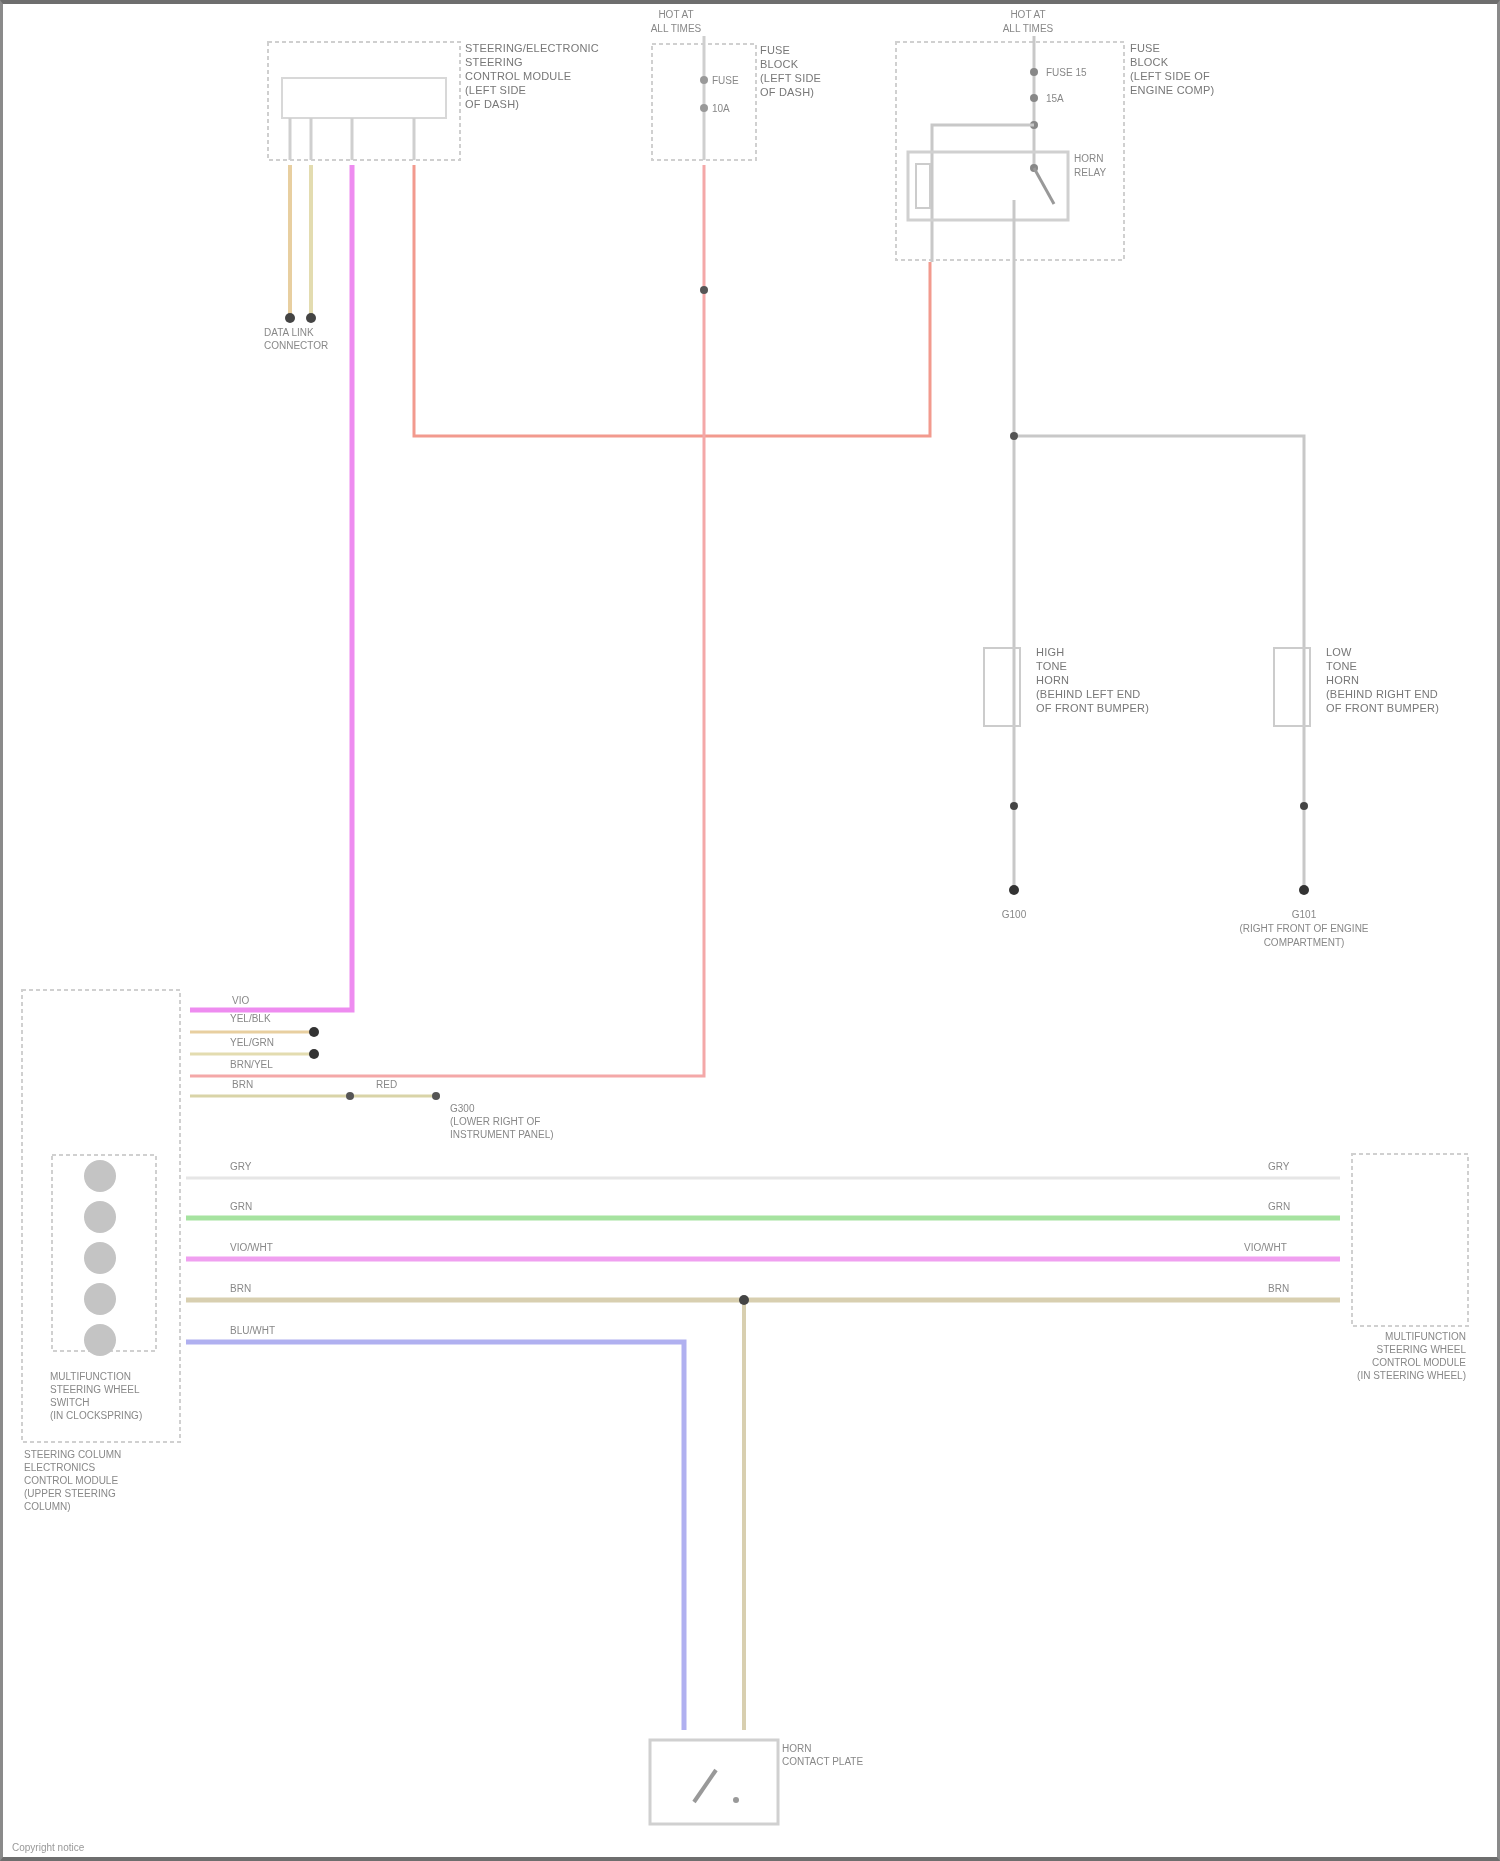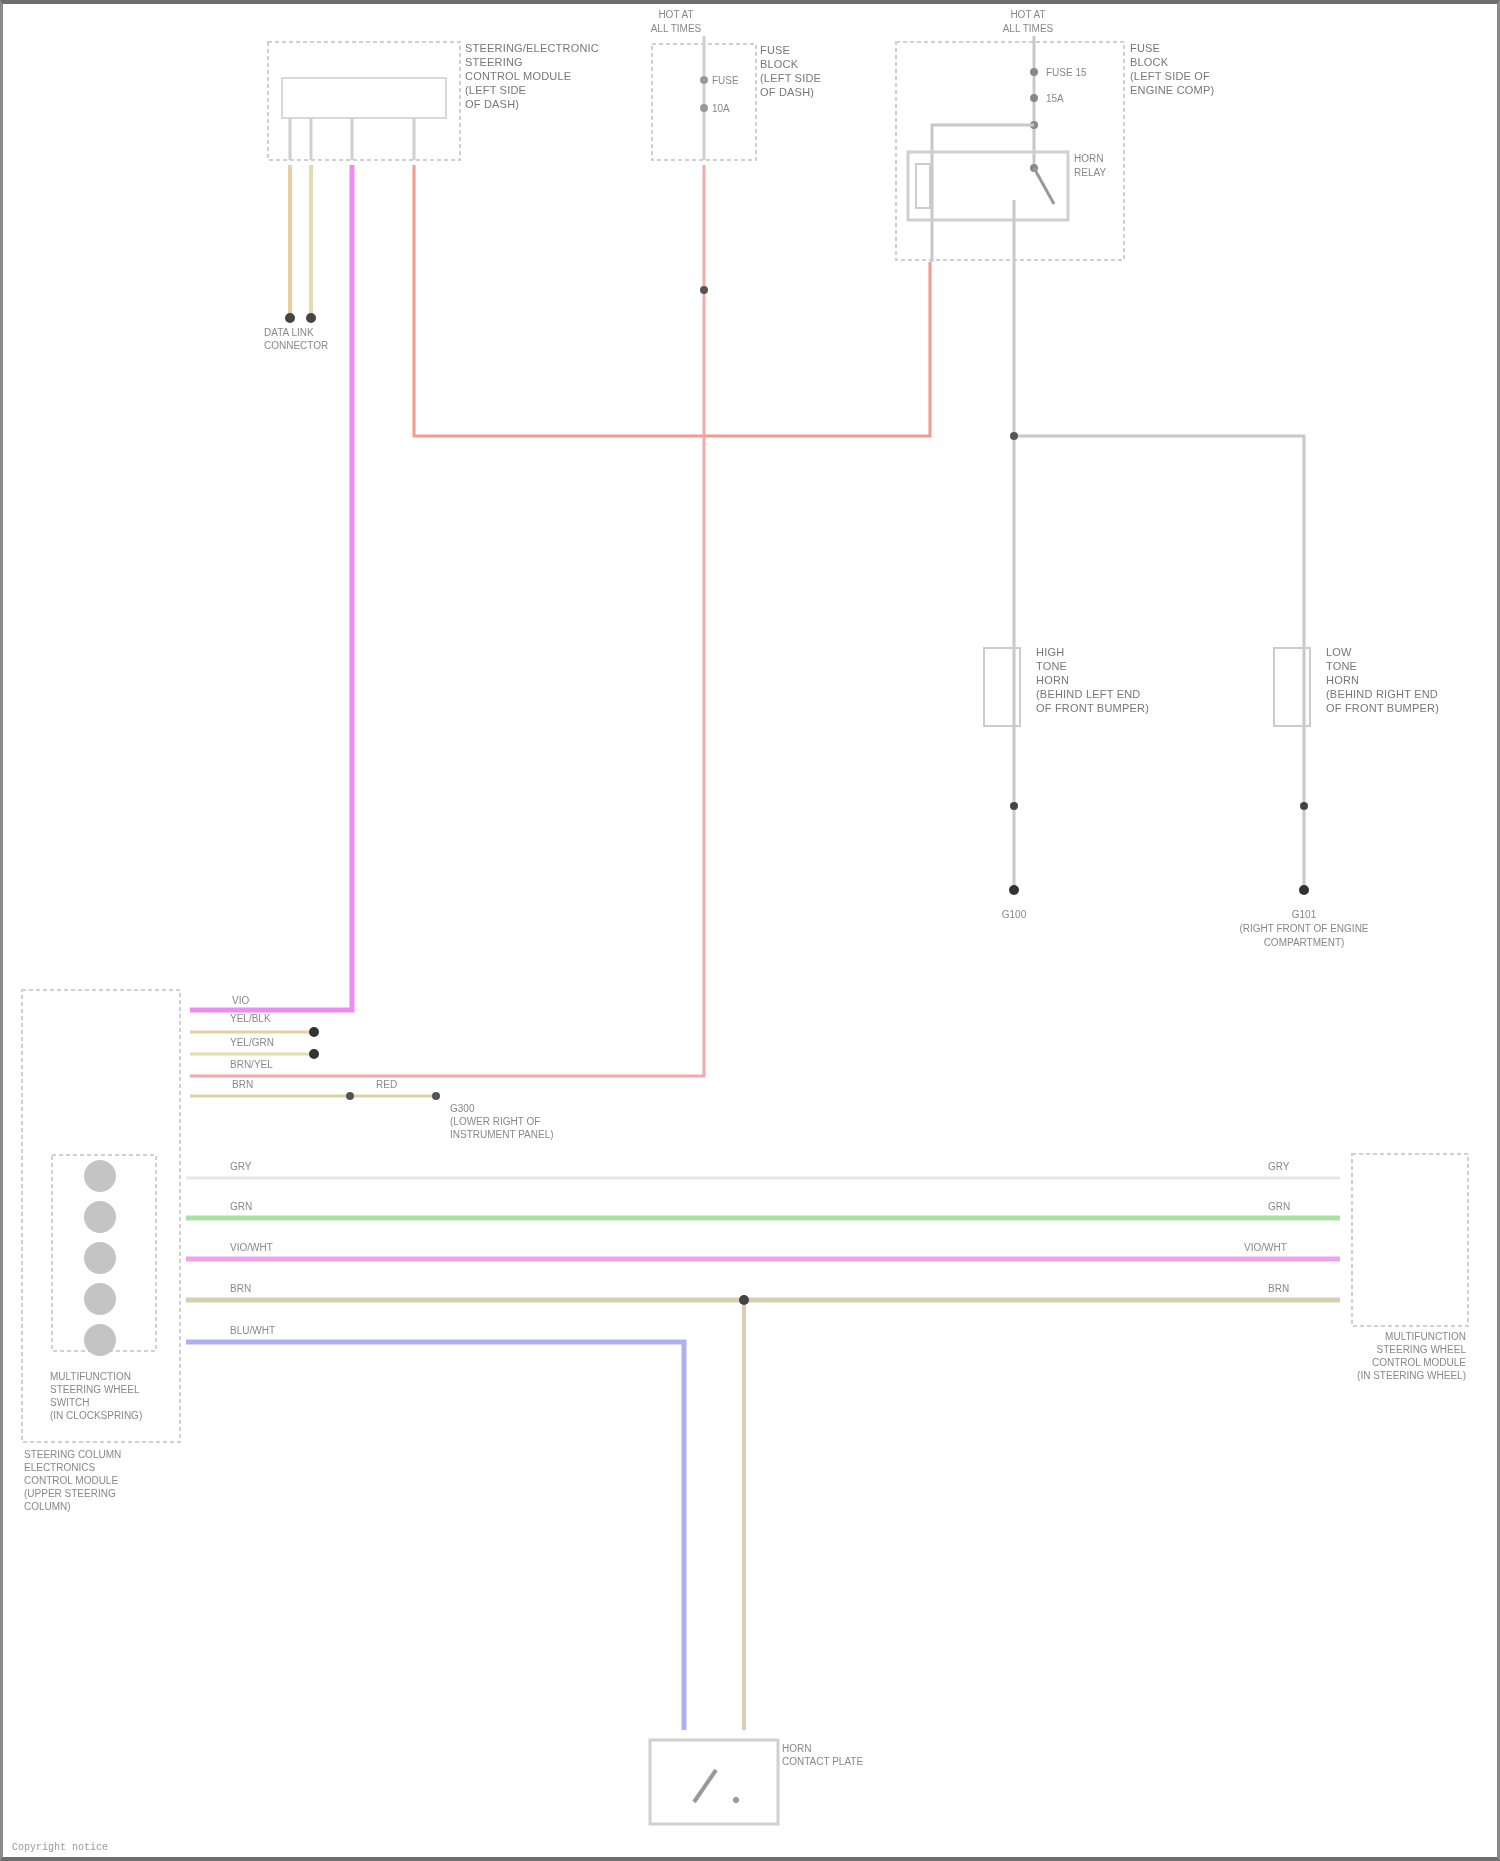--- a/index.html
+++ b/index.html
@@ -1,21 +1,21 @@
 <!DOCTYPE html>
 <html><head>
 <meta charset="utf-8">
 <style>
   html,body{margin:0;padding:0;background:#ffffff;}
   body{width:1500px;height:1861px;position:relative;overflow:hidden;font-family:"Liberation Sans",sans-serif;}
   #frame{position:absolute;left:0;top:0;width:1500px;height:1861px;box-sizing:border-box;border-top:4px solid #6e6e6e;border-left:3px solid #8a8a8a;border-right:3px solid #8a8a8a;border-bottom:4px solid #6e6e6e;background:#fff;}
   svg{position:absolute;left:0;top:0;}
   .lbl{font-family:"Liberation Sans",sans-serif;font-size:11px;fill:#777;letter-spacing:0.2px;}
   .wl{font-family:"Liberation Sans",sans-serif;font-size:10px;fill:#888;}
-  .foot{position:absolute;left:12px;bottom:8px;font-size:10px;color:#999;font-family:Liberation Mono, monospace;}
+  .foot{position:absolute;left:12px;bottom:8px;font-size:10px;color:#999;font-family:Liberation Sans, sans-serif;}
 </style>
 </head>
 <body>
 
 <div id="frame"></div>
 
 <svg width="1500" height="1861" viewBox="0 0 1500 1861">
 
   <g>
     <rect x="268" y="42" width="192" height="118" fill="none" stroke="#cfcfcf" stroke-dasharray="4,3" stroke-width="2"></rect>

